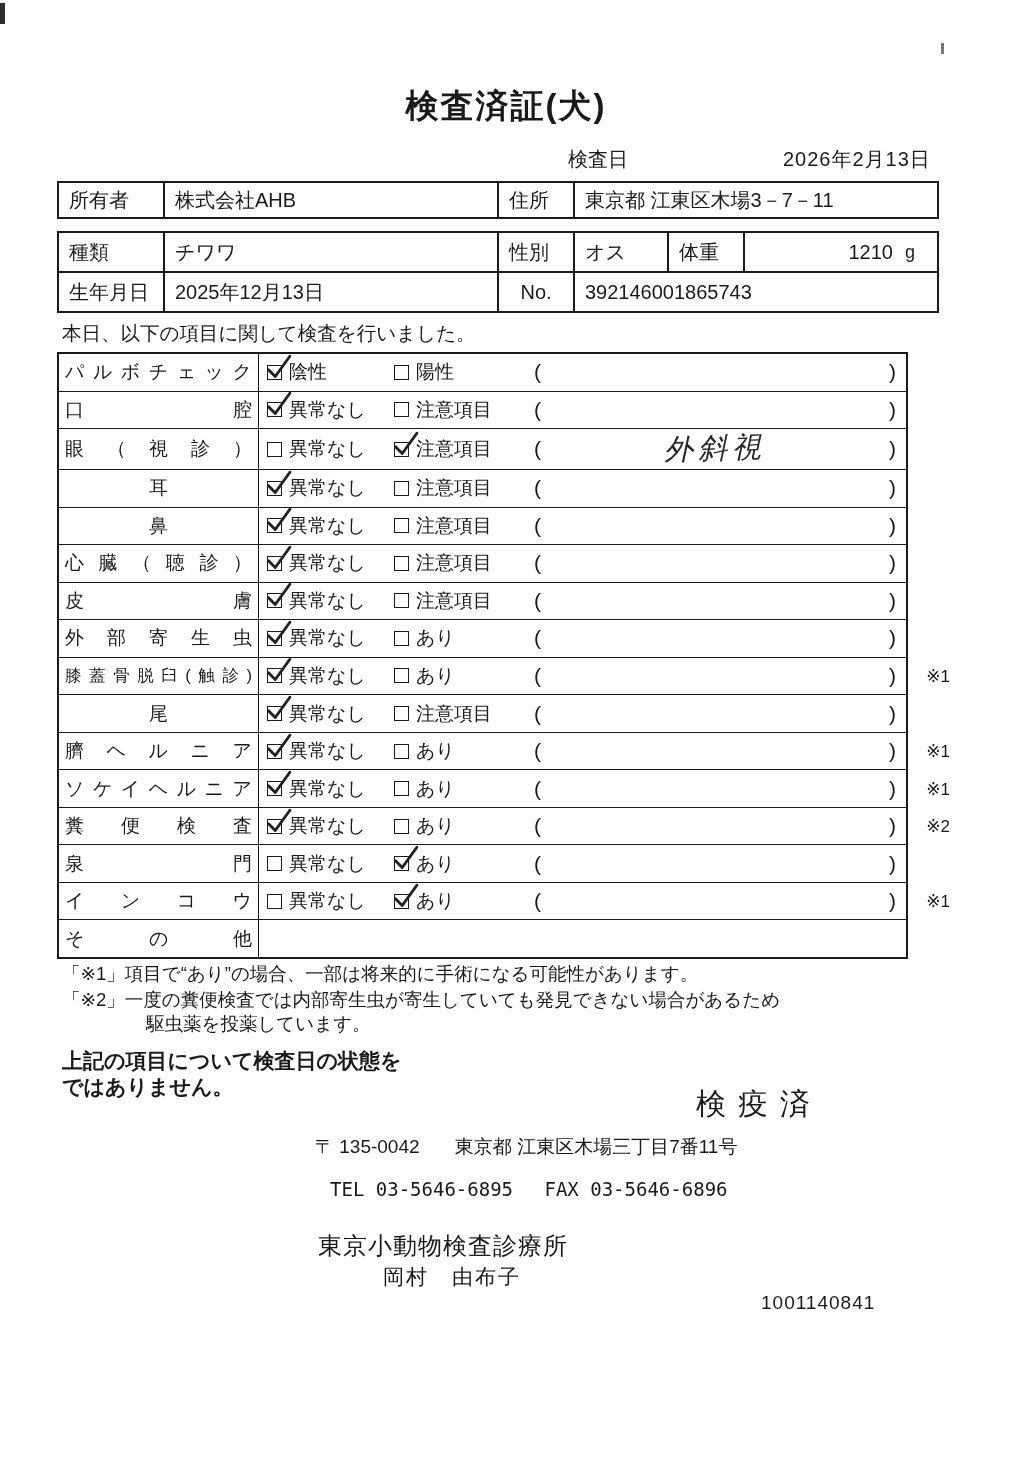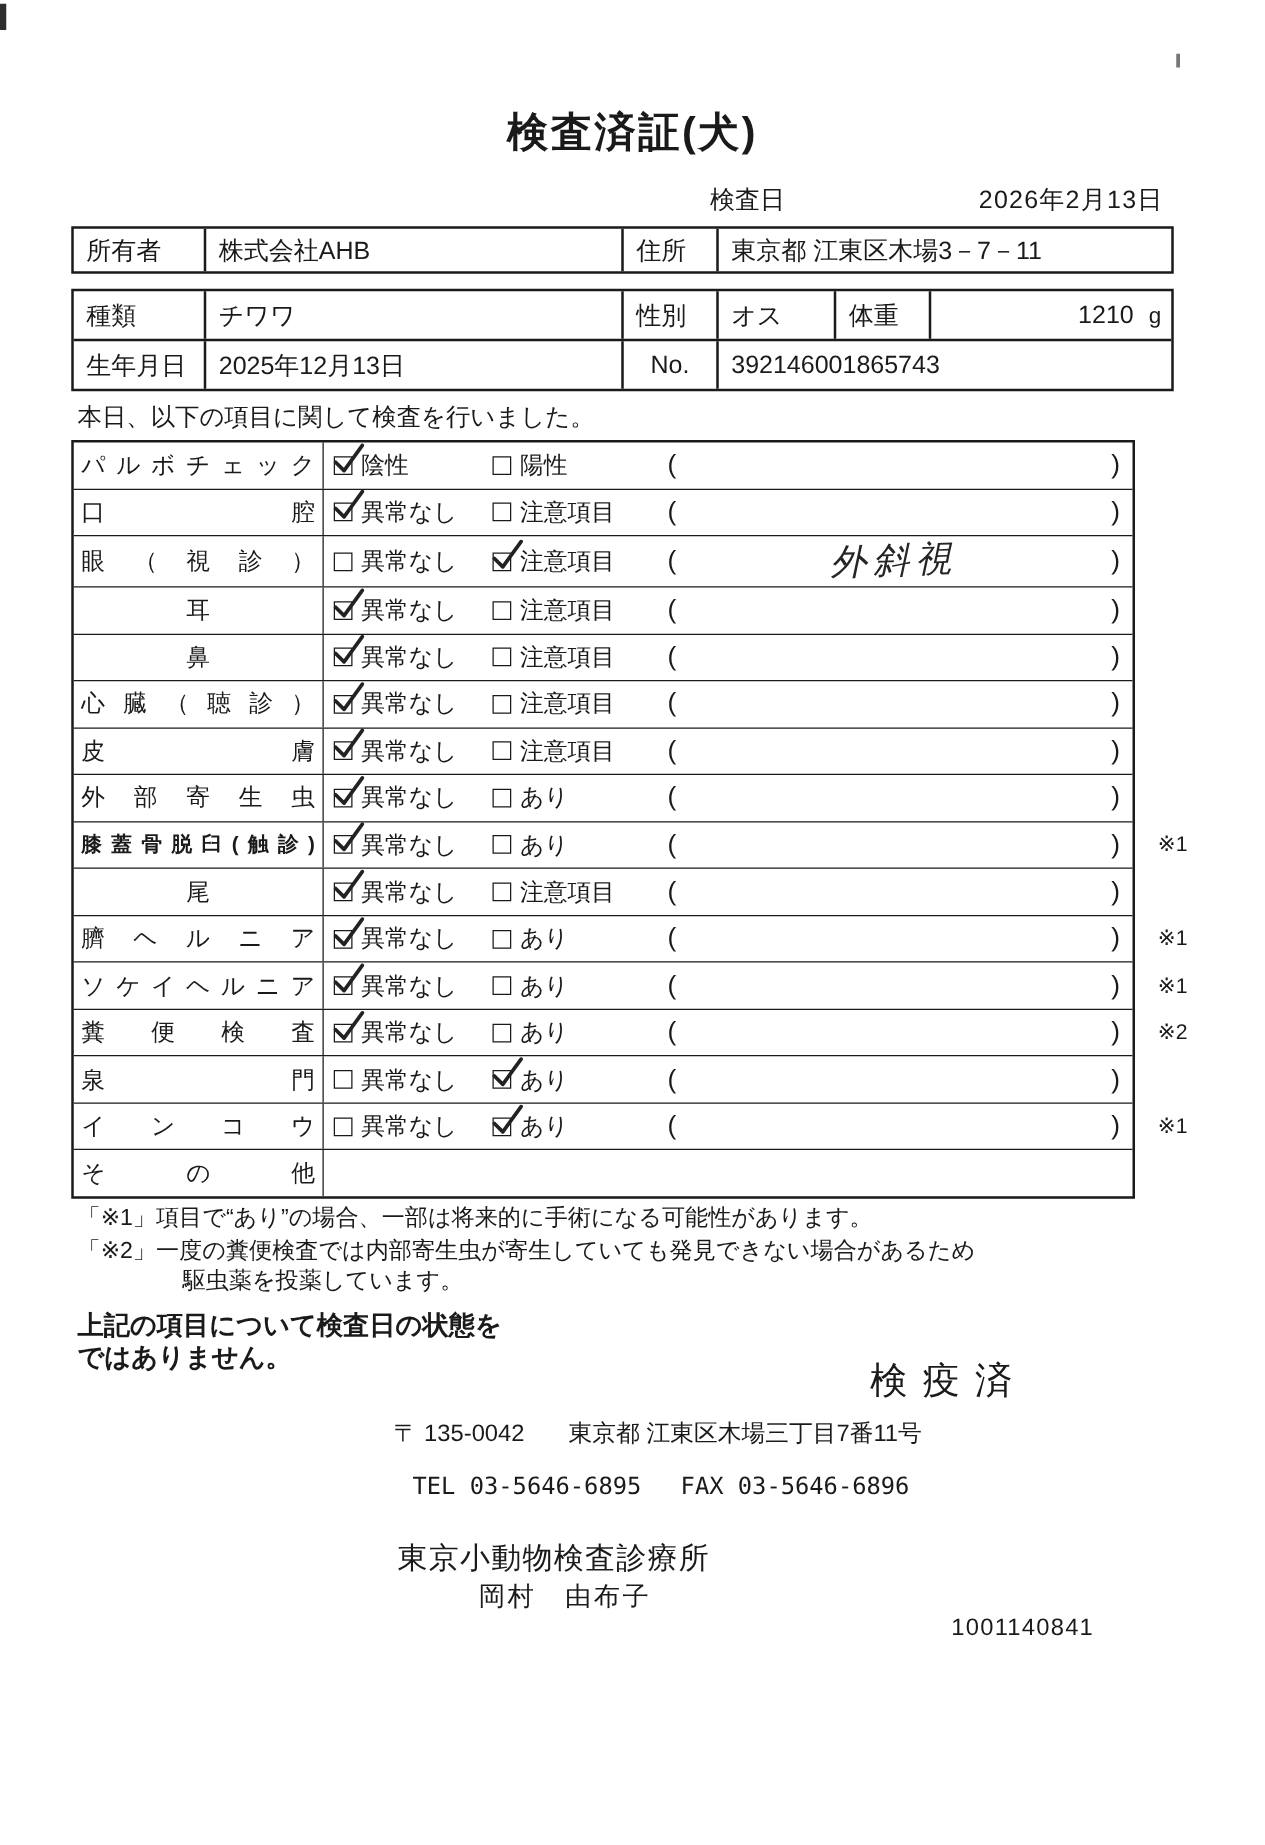--- a/index.html
+++ b/index.html
@@ -27,35 +27,35 @@
   .t-w104 { width:104px; flex:none; }
   .t-w334 { width:334px; flex:none; }
   .t-w88  { width:76px; flex:none; }
   .t-w94  { width:94px; flex:none; }
   .t-w64  { width:76px; flex:none; }
   .t-fill { flex:1; }
   .table2 { left:57px; top:231px; width:882px; height:82px; flex-direction:column; }
   .trow { flex:1; display:flex; }
   .trow + .trow { border-top:2px solid #1a1a1a; }
   .cell-center { justify-content:center; padding-left:0; }
-  .weight-cell { justify-content:flex-end; padding-right:8px; gap:12px; }
+  .weight-cell { justify-content:flex-end; padding-right:22px; gap:12px; }
   .weight-unit { font-size:18px; }
 
   .intro { left:62px; top:320px; font-size:19.5px; }
 
   
   .checklist { left:57px; top:352px; width:851px; height:607px; border:2.4px solid #1a1a1a;
                display:flex; flex-direction:column; }
   .cl-row { flex:1; display:flex; position:relative; border-bottom:1.6px solid #1a1a1a; }
   .cl-row:last-child { border-bottom:none; }
   .cl-label { width:200px; flex:none; border-right:1.6px solid #1a1a1a; display:flex; align-items:center; padding:0 6px; }
   .lbl { display:block; width:100%; font-size:19px; }
   .lbl.justify { text-align:justify; text-align-last:justify; }
   .lbl.center { text-align:center; }
-  .lbl.small { font-size:16.5px;font-weight:bold; }
+  .lbl.small { font-size:16.5px; }
   .cl-content { flex:1; display:flex; align-items:center; padding-left:8px; position:relative; }
   .opt { display:flex; align-items:center; flex:none; }
   .opt1 { width:127px; }
   .opt2 { width:138px; }
   .box { width:15px; height:15px; border:1.9px solid #1a1a1a; margin-right:7px; position:relative; flex:none; }
   .check { position:absolute; left:-4px; top:-12px; width:27px; height:27px; overflow:visible; }
   .check path { stroke:#222; stroke-width:2.6; fill:none; stroke-linecap:round; stroke-linejoin:round; }
   .opt-text { font-size:19px; white-space:nowrap; }
   .paren-area { flex:1; display:flex; align-items:center; padding:0 10px 0 2px; font-size:21px; }
   .handwriting { flex:1; text-align:center; font-family:"DejaVu Serif",serif; font-style:italic;

